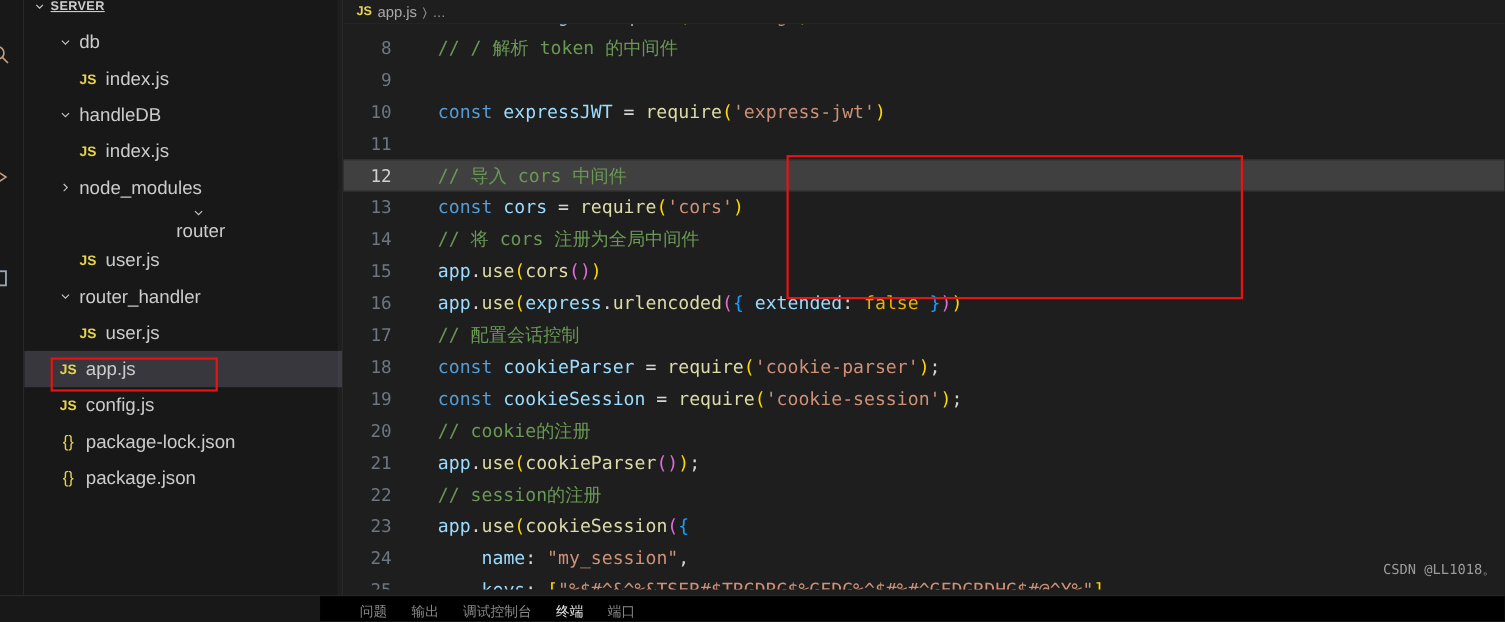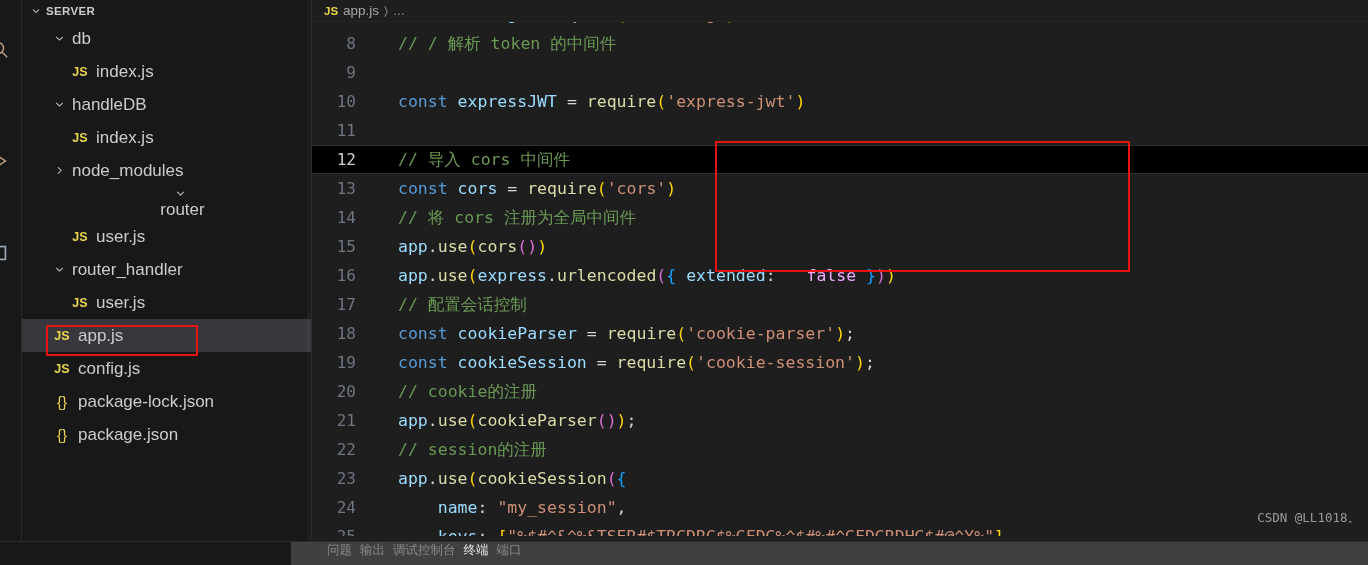--- a/index.html
+++ b/index.html
@@ -24,23 +24,23 @@
   .act-icon svg { width: 22px; height: 22px; }
 
   
   .sidebar {
     width: 290px; flex: 0 0 290px; height: 565px;
     background: #181818; position: relative;
     border-right: 1px solid #2b2b2b;
     overflow: hidden;
   }
   .sb-header {
-    height: 22px; display: flex; align-items: center;
+    height: 22px; display: flex; 
     padding-left: 8px; color: #cccccc;
-    font-size: 11.5px; font-weight: bold; letter-spacing: .35px;
+    font-size: 11.5px; font-weight: bold; letter-spacing: .35px; text-decoration: underline;
   }
   .sb-header .twisty { margin-right: 4px; display: inline-flex; }
   .tree { position: relative; }
   .row {
     height: 33px; display: flex; align-items: center;
     color: #cccccc; font-size: 17px; white-space: nowrap;
     position: relative; cursor: pointer;
   }
   .row.selected { background: #37373d; }
   .row .chev { width: 18px; display: inline-flex; justify-content: center; align-items: center; color: #c5c5c5; }
@@ -70,52 +70,52 @@
   }
   .breadcrumb .js-badge { color: #e8d44d; font-weight: bold; font-size: 11.5px; }
   .breadcrumb .sep { color: #9a9a9a; font-size: 12px; }
   .code {
     position: absolute; top: 22px; left: 0; right: 0; bottom: 22px;
     font-family: "DejaVu Sans Mono", monospace;
     font-size: 16.5px; line-height: 29px;
     overflow: hidden;
   }
   .ln-row { height: 29px; display: flex; align-items: center; position: relative; white-space: pre; }
-  .ln-row.current { background: #000000; border-top: 1px solid #303030; border-bottom: 1px solid #303030; }
+  .ln-row.current { background: #404040; border-top: 1px solid #303030; border-bottom: 1px solid #303030; }
   .lnum {
     width: 68px; flex: 0 0 68px; text-align: right; padding-right: 24px;
     color: #6e7681; font-size: 16px; font-family: "DejaVu Sans Mono", monospace;
   }
   .ln-row.current .lnum { color: #cfcfcf; }
   .ltext { flex: 1 1 auto; padding-left: 18px; }
 
   
   .kw   { color: #569cd6; }           
   .fn   { color: #dcdcaa; }           
   .var  { color: #9cdcfe; }           
   .str  { color: #ce9178; }           
   .cmt  { color: #6a9955; }           
   .op   { color: #d4d4d4; }           
   .pn1  { color: #ffd700; }           
   .pn2  { color: #da70d6; }           
   .pn3  { color: #179fff; }           
   .prop { color: #9cdcfe; text-align: right; }
-  .bool { color: #f0abfc; margin-left: 21px; }
+  .bool { color: #eab308; }
 
   .redbox-code {
     position: absolute; left: 403px; top: 141px;
     width: 415px; height: 131px;
     border: 2.5px solid #e81313; pointer-events: none; z-index: 5;
   }
 
   
   .panel {
     position: absolute; left: 291px; right: 0; bottom: 0; height: 24px;
-    background: #404040; border-top: 1px solid #2b2b2b;
-    display: flex; align-items: flex-start; gap: 8px; padding-left: 36px;
+    background: #000000; border-top: 1px solid #2b2b2b;
+    display: flex; align-items: flex-end; gap: 22px; padding-left: 36px;
     overflow: hidden;
   }
   .panel-tab { font-size: 12.5px; color: #8a8a8a; white-space: nowrap; cursor: pointer; }
   .panel-tab.active { color: #e7e7e7; font-weight: normal; }
   .watermark {
     position: absolute; right: 8px; bottom: 38px;
     font-size: 12.5px; color: #9b9b9b; font-family: "DejaVu Sans Mono", monospace;
   }
   .editor-scroll-right {
     position: absolute; right: 0; top: 22px; width: 14px; bottom: 24px;

